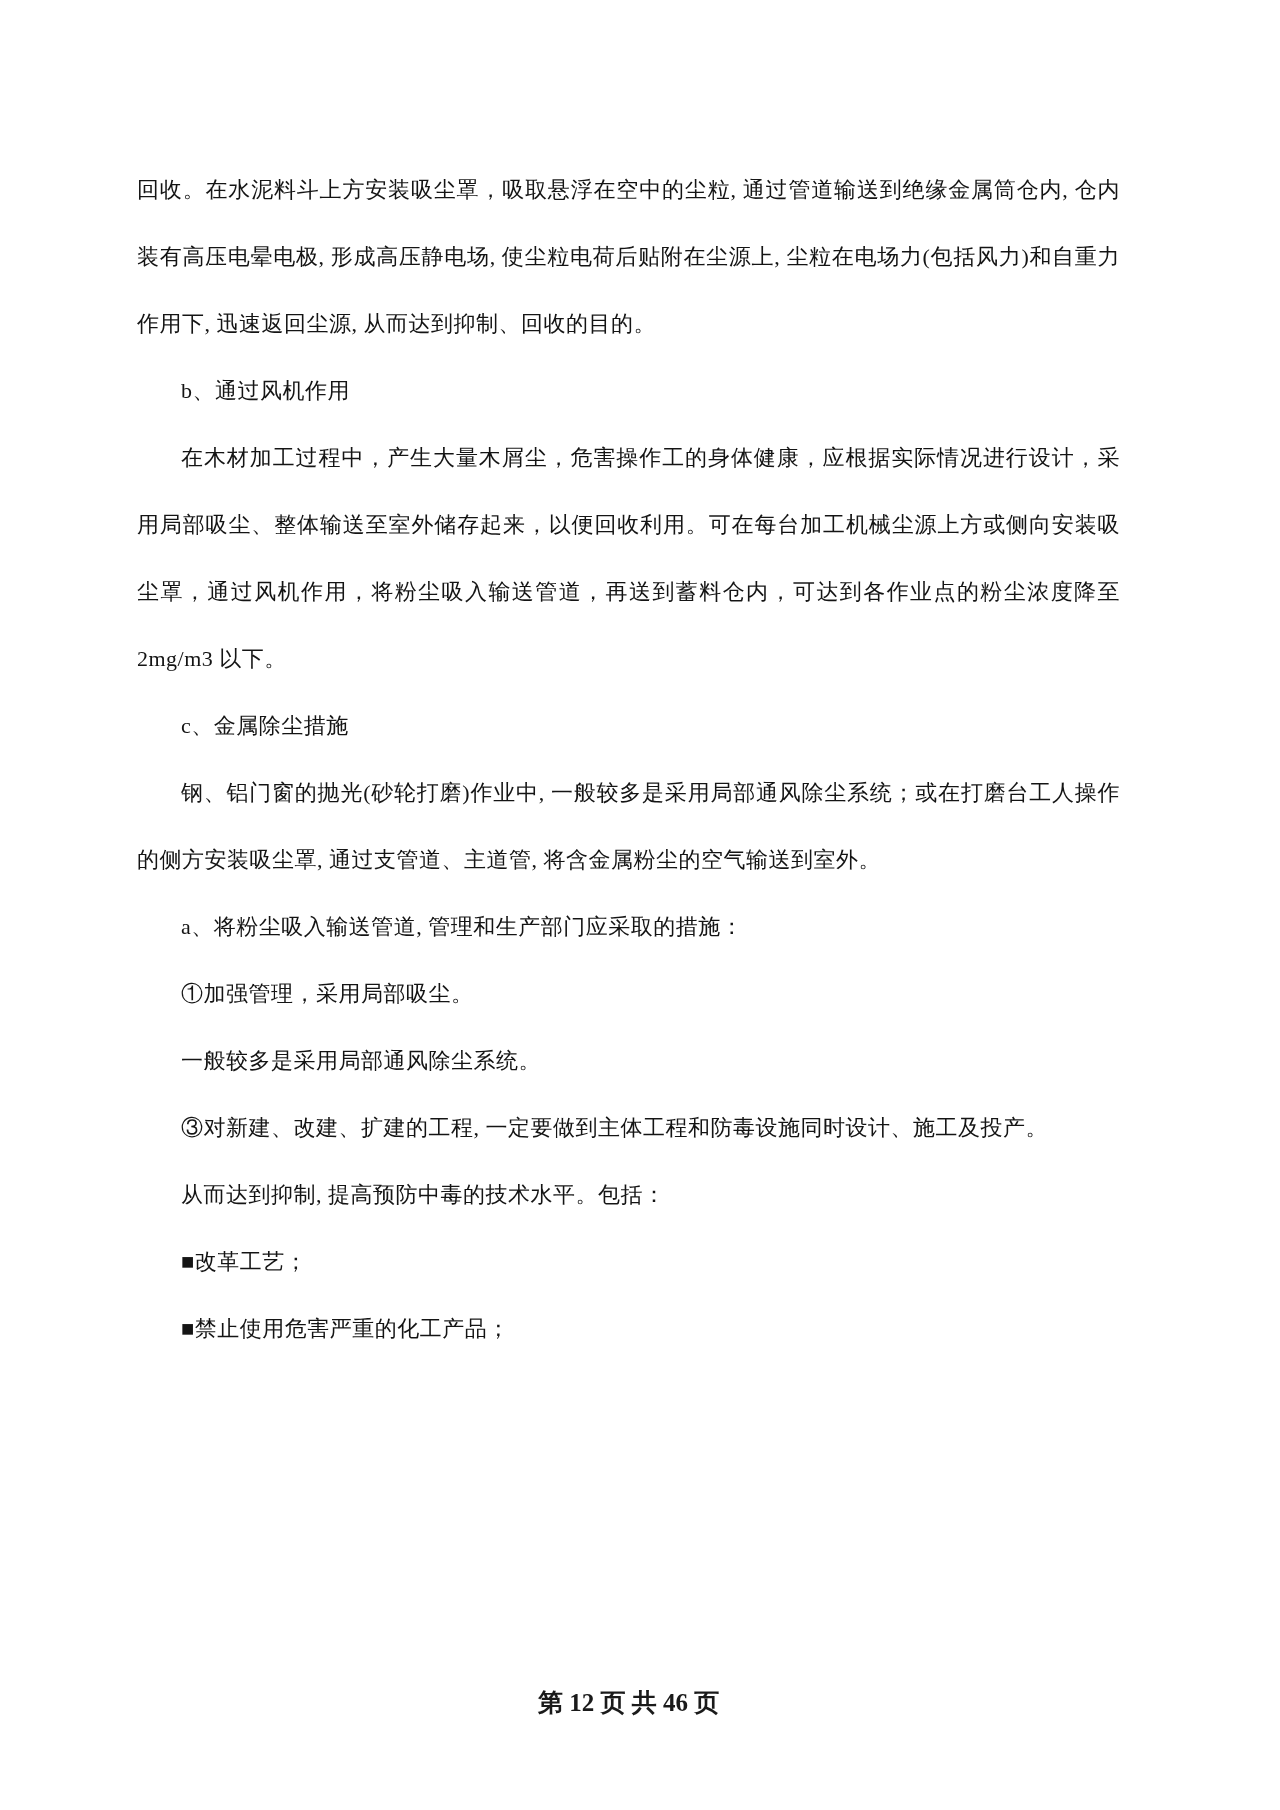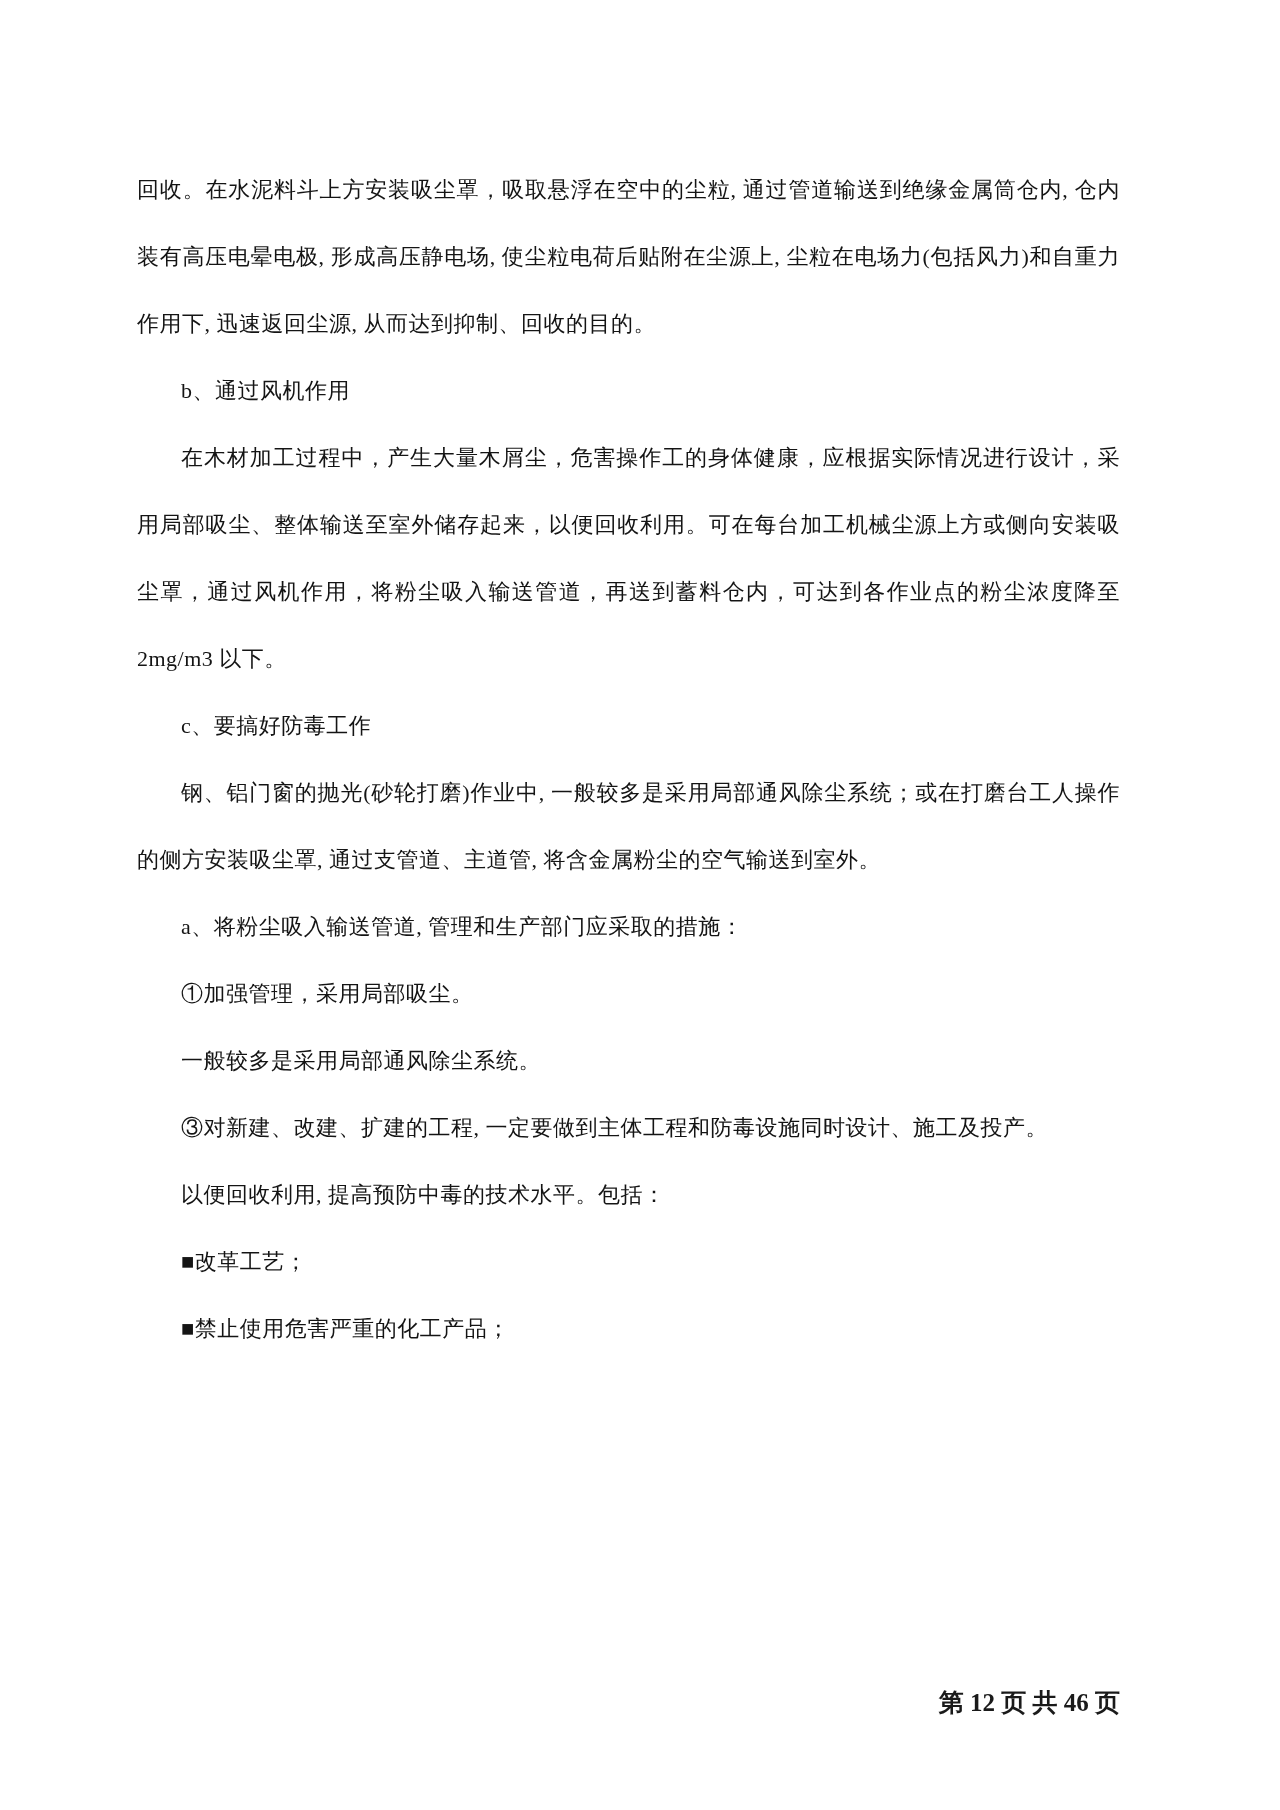--- a/index.html
+++ b/index.html
@@ -32,39 +32,39 @@
     padding: 0;
   }
   .doc-body p.indent {
     text-indent: 2em;
   }
   .page-footer {
     position: absolute;
     left: 137px;
     top: 1686px;
     width: 983px;
-    text-align: right;
+    text-align: center;
     font-size: 25px;
     font-weight: bold;
     line-height: 34px;
     color: #1a1a1a;
   }
 </style>
 </head>
 <body>
 
 <div class="page">
   <div class="doc-body">
       <p class="para">回收。在水泥料斗上方安装吸尘罩，吸取悬浮在空中的尘粒, 通过管道输送到绝缘金属筒仓内, 仓内装有高压电晕电极, 形成高压静电场, 使尘粒电荷后贴附在尘源上, 尘粒在电场力(包括风力)和自重力作用下, 迅速返回尘源, 从而达到抑制、回收的目的。</p>
       <p class="para indent">b、通过风机作用</p>
       <p class="para indent">在木材加工过程中，产生大量木屑尘，危害操作工的身体健康，应根据实际情况进行设计，采用局部吸尘、整体输送至室外储存起来，以便回收利用。可在每台加工机械尘源上方或侧向安装吸尘罩，通过风机作用，将粉尘吸入输送管道，再送到蓄料仓内，可达到各作业点的粉尘浓度降至 2mg/m3 以下。</p>
-      <p class="para indent">c、要搞好防毒工作</p>
+      <p class="para indent">c、金属除尘措施</p>
       <p class="para indent">钢、铝门窗的抛光(砂轮打磨)作业中, 一般较多是采用局部通风除尘系统；或在打磨台工人操作的侧方安装吸尘罩, 通过支管道、主道管, 将含金属粉尘的空气输送到室外。</p>
       <p class="para indent">a、将粉尘吸入输送管道, 管理和生产部门应采取的措施：</p>
       <p class="para indent">①加强管理，采用局部吸尘。</p>
       <p class="para indent">一般较多是采用局部通风除尘系统。</p>
       <p class="para indent">③对新建、改建、扩建的工程, 一定要做到主体工程和防毒设施同时设计、施工及投产。</p>
-      <p class="para indent">以便回收利用, 提高预防中毒的技术水平。包括：</p>
+      <p class="para indent">从而达到抑制, 提高预防中毒的技术水平。包括：</p>
       <p class="para indent">■改革工艺；</p>
       <p class="para indent">■禁止使用危害严重的化工产品；</p>
     </div>
   <div class="page-footer">第 12 页 共 46 页</div>
 </div>
 
 </body></html>

